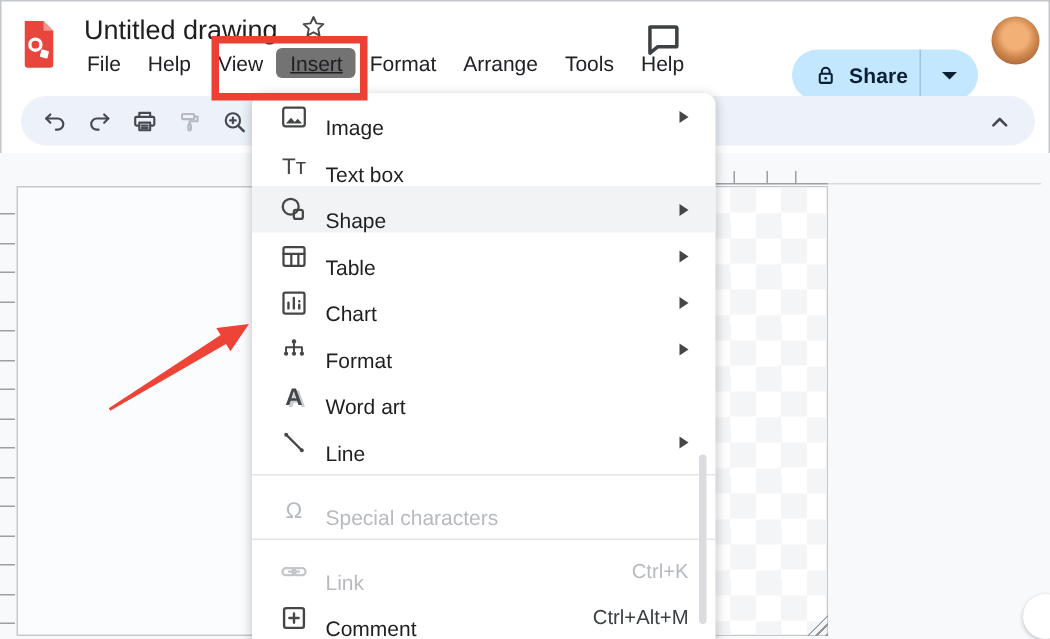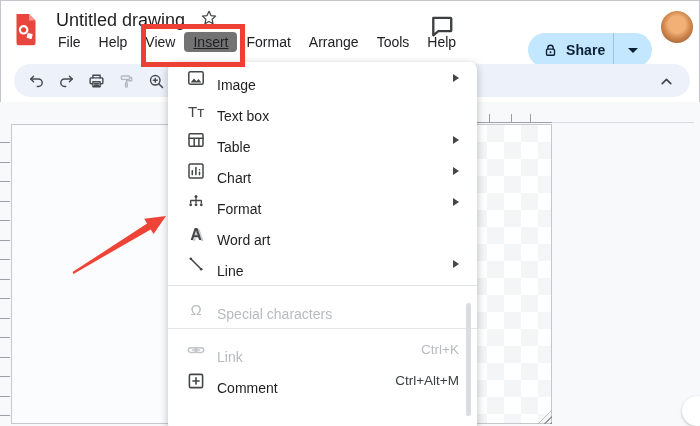--- a/index.html
+++ b/index.html
@@ -195,20 +195,30 @@
         </span>
         <span class="mi-label">Image</span>
         <span class="mi-arrow"></span>
       </div>
       <div class="menu-row">
         <span class="mi-icon">
           <span class="ticon">Tт</span>
         </span>
         <span class="mi-label">Text box</span>
       </div>
+      <div class="menu-row hl">
+        <span class="mi-icon">
+          <svg viewBox="0 0 20 20" fill="none" stroke="currentColor" stroke-width="1.5" stroke-linecap="round" stroke-linejoin="round">
+            <circle cx="7.8" cy="7.8" r="5.3"></circle>
+            <rect x="9.9" y="9.9" width="6" height="6" rx="1.3"></rect>
+          </svg>
+        </span>
+        <span class="mi-label">Shape</span>
+        <span class="mi-arrow"></span>
+      </div>
       <div class="menu-row">
         <span class="mi-icon">
           <svg viewBox="0 0 20 20" fill="none" stroke="currentColor" stroke-width="1.5" stroke-linecap="round" stroke-linejoin="round">
             <rect x="3" y="3.8" width="14" height="12.4" rx="1.2"></rect>
             <path d="M3 8.2h14M8.2 8.2v8M12.9 8.2v8"></path>
           </svg>
         </span>
         <span class="mi-label">Table</span>
         <span class="mi-arrow"></span>
       </div>

